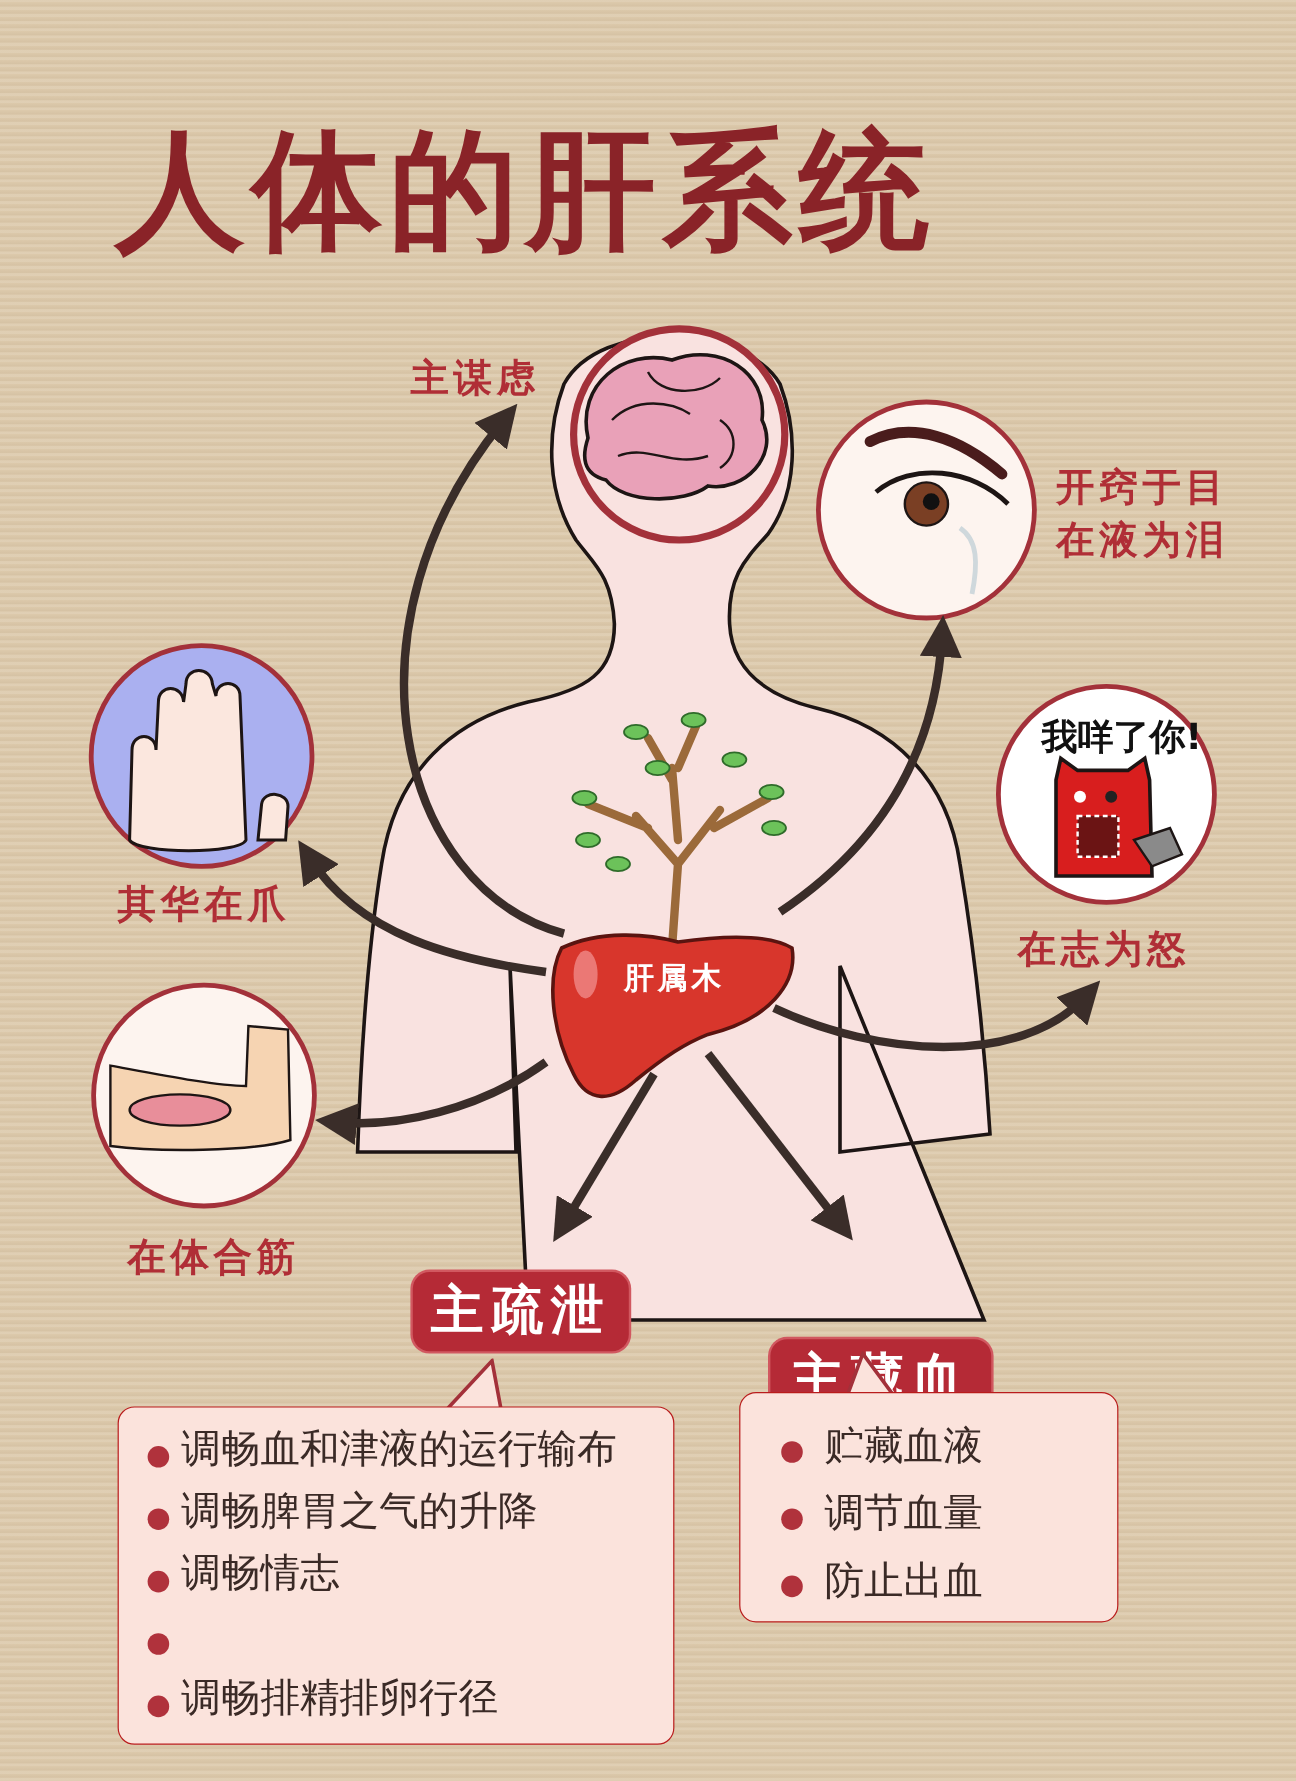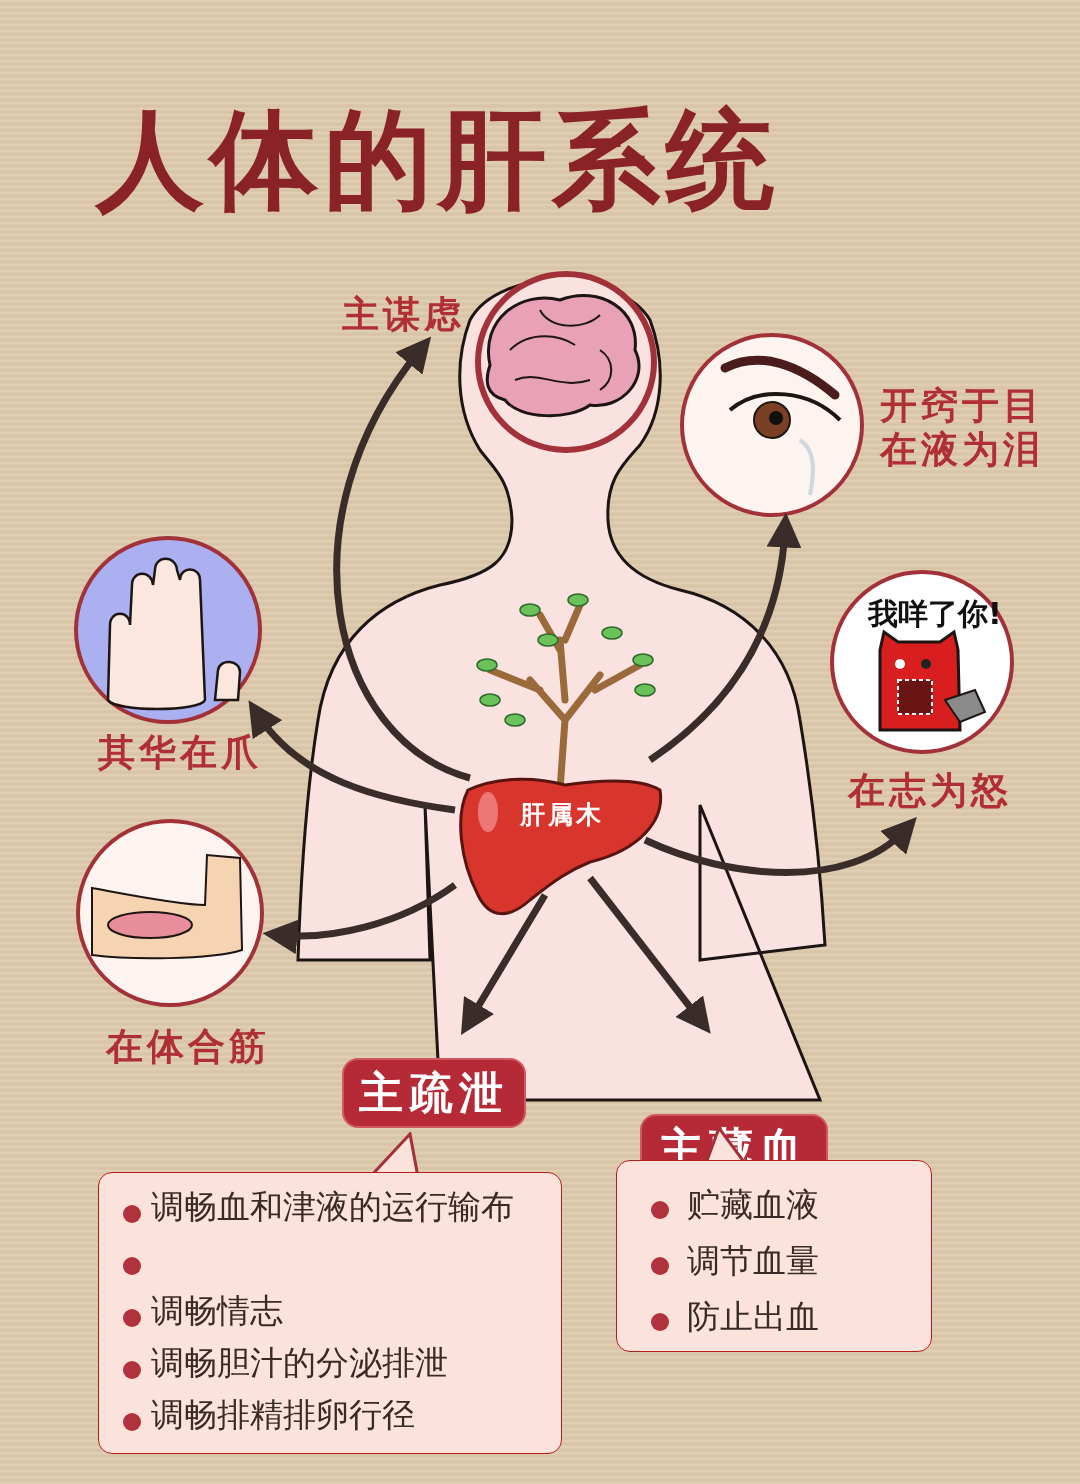--- a/index.html
+++ b/index.html
@@ -3,21 +3,21 @@
 <meta charset="utf-8">
 <style>
   html,body{margin:0;padding:0;}
   body{width:1080px;height:1484px;position:relative;overflow:hidden;
     background:#dcc9ab;
     background-image:repeating-linear-gradient(0deg, rgba(255,255,255,0.10) 0px, rgba(255,255,255,0.10) 2px, rgba(120,90,60,0.06) 3px, rgba(255,255,255,0) 6px);
     font-family:"DejaVu Sans","Liberation Sans",sans-serif;}
   .abs{position:absolute;}
   #title{left:0;top:95px;width:876px;text-align:center;font-size:108px;font-weight:bold;color:#8a2328;letter-spacing:6px;line-height:130px;}
   svg#art{position:absolute;left:0;top:0;}
-  .label{position:absolute;color:#b02e36;font-weight:bold;font-size:37px;letter-spacing:4px;white-space:nowrap;line-height:44px;text-align:center;}
+  .label{position:absolute;color:#b02e36;font-weight:bold;font-size:32px;letter-spacing:4px;white-space:nowrap;line-height:44px;text-align:center;}
   .pill{position:absolute;background:#b52a36;color:#fff;font-weight:bold;font-size:44px;letter-spacing:6px;border-radius:14px;text-align:center;line-height:66px;box-shadow:0 0 0 2px #d15860;}
   .liver-label{position:absolute;color:#fff;font-weight:bold;font-size:25px;letter-spacing:3px;}
   .bubble{position:absolute;background:#fbe3dc;border:1px solid #b91c1c;border-radius:14px;}
   .bubble ul{list-style:none;margin:0;padding:0;}
   .bubble li{position:relative;color:#3a2a26;font-size:33px;white-space:nowrap;}
   .dot{position:absolute;width:18px;height:18px;border-radius:50%;background:#b0323c;}
   .shout{position:absolute;font-size:30px;font-weight:bold;color:#111;}
 </style>
 </head>
 <body>
@@ -118,23 +118,23 @@
 
 <div class="pill" style="left:344px;top:1060px;width:180px;">主疏泄</div>
 <div class="pill" style="left:642px;top:1116px;width:184px;">主藏血</div>
 
 <svg class="abs" style="left:370px;top:1132px;" width="60" height="45">
   <path d="M0,45 L40,2 L48,45 Z" fill="#fbe3dc" stroke="#a3313a" stroke-width="3"></path>
 </svg>
 <div class="bubble" style="left:98px;top:1172px;width:462px;height:280px;">
   <ul>
     <li style="position:absolute;left:52px;top:12px;"><span class="dot" style="left:-28px;top:20px;"></span><span>调畅血和津液的运行输布</span></li>
-    <li style="position:absolute;left:52px;top:64px;"><span class="dot" style="left:-28px;top:20px;"></span></li>
+    <li style="position:absolute;left:52px;top:64px;"><span class="dot" style="left:-28px;top:20px;"></span><span>调畅脾胃之气的升降</span></li>
     <li style="position:absolute;left:52px;top:116px;"><span class="dot" style="left:-28px;top:20px;"></span><span>调畅情志</span></li>
-    <li style="position:absolute;left:52px;top:168px;"><span class="dot" style="left:-28px;top:20px;"></span><span>调畅胆汁的分泌排泄</span></li>
+    <li style="position:absolute;left:52px;top:168px;"><span class="dot" style="left:-28px;top:20px;"></span></li>
     <li style="position:absolute;left:52px;top:220px;text-align:right;"><span class="dot" style="left:-28px;top:20px;"></span><span>调畅排精排卵行径</span></li>
   </ul>
 </div>
 
 <svg class="abs" style="left:705px;top:1126px;" width="60" height="40">
   <path d="M0,40 L14,2 L42,40 Z" fill="#fbe3dc" stroke="#a3313a" stroke-width="3"></path>
 </svg>
 <div class="bubble" style="left:616px;top:1160px;width:314px;height:190px;">
   <ul>
     <li style="position:absolute;left:70px;top:22px;"><span class="dot" style="left:-36px;top:18px;"></span><span>贮藏血液</span></li>

